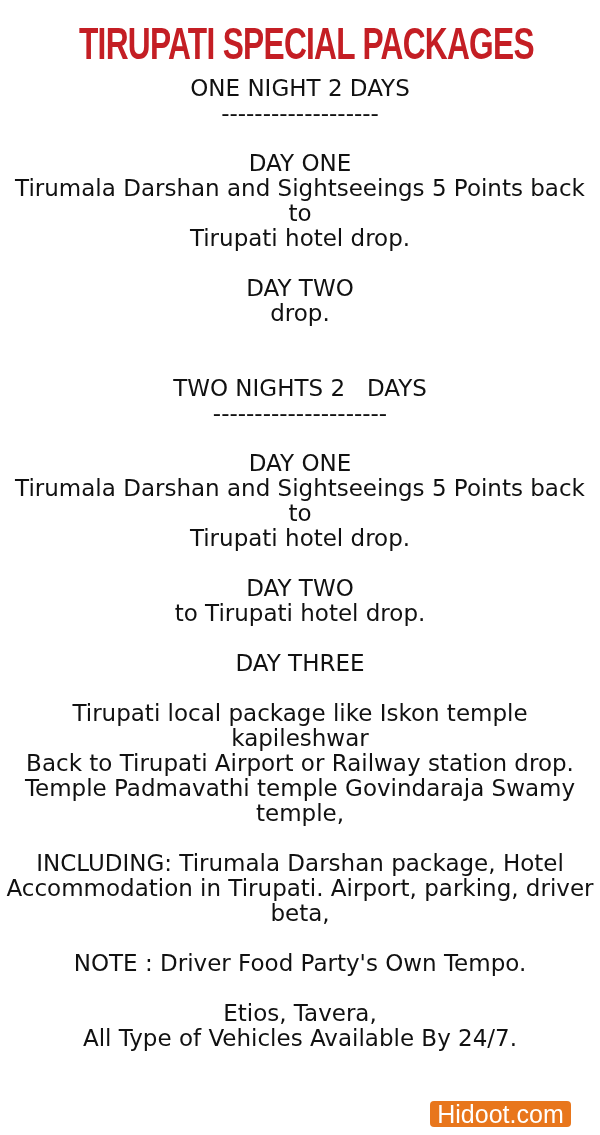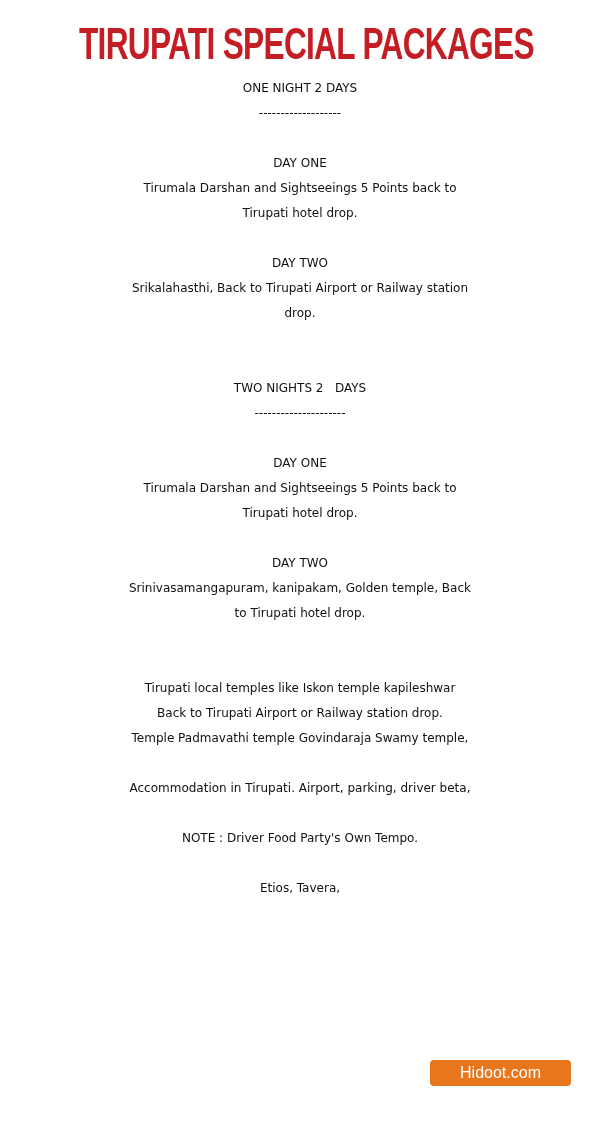--- a/index.html
+++ b/index.html
@@ -30,46 +30,46 @@
       transform: scaleX(0.72);
       transform-origin: 282px 0;
       white-space: nowrap;
     }
     .content {
       position: absolute;
       left: 0;
       top: 76px;
       width: 600px;
       text-align: center;
-      font-size: 12px;
+      font-size: 23px;
       line-height: 25px;
     }
     .content .line {
       display: block;
       margin: 0;
       padding: 0 4px;
     }
     .content .gap {
       display: block;
       height: 25px;
     }
     .content .pre {
       white-space: pre;
     }
     .badge {
       position: absolute;
       left: 430px;
-      top: 1060px;
+      top: 1101px;
       width: 141px;
       height: 26px;
       background: #e8761c;
       border-radius: 4px;
       color: #ffffff;
       font-family: "Liberation Sans", sans-serif;
-      font-size: 16px;
+      font-size: 25px;
       line-height: 26px;
       text-align: center;
     }
   </style>
 </head>
 <body>
 
 <div class="title">TIRUPATI SPECIAL PACKAGES</div>
 
 <div class="content">
@@ -81,21 +81,20 @@
 
     <div>
       <span class="line">DAY ONE</span>
       <span class="line">Tirumala Darshan and Sightseeings 5 Points back to</span>
       <span class="line">Tirupati hotel drop.</span>
     </div>
     <span class="gap"></span>
 
     <div>
       <span class="line">DAY TWO</span>
-      <span class="line">Srikalahasthi, Back to Tirupati Airport or Railway station</span>
       <span class="line">drop.</span>
     </div>
   </section>
 
   <span class="gap"></span>
   <span class="gap"></span>
 
   <section>
     <span class="line pre">TWO NIGHTS 2   DAYS</span>
     <span class="line">---------------------</span>
@@ -103,43 +102,45 @@
 
     <div>
       <span class="line">DAY ONE</span>
       <span class="line">Tirumala Darshan and Sightseeings 5 Points back to</span>
       <span class="line">Tirupati hotel drop.</span>
     </div>
     <span class="gap"></span>
 
     <div>
       <span class="line">DAY TWO</span>
-      <span class="line">Srinivasamangapuram, kanipakam, Golden temple, Back</span>
       <span class="line">to Tirupati hotel drop.</span>
     </div>
     <span class="gap"></span>
 
     <div>
+      <span class="line">DAY THREE</span>
       <span class="gap"></span>
-      <span class="line">Tirupati local temples like Iskon temple kapileshwar</span>
+      <span class="line">Tirupati local package like Iskon temple kapileshwar</span>
       <span class="line">Back to Tirupati Airport or Railway station drop.</span>
       <span class="line">Temple Padmavathi temple Govindaraja Swamy temple,</span>
     </div>
   </section>
 
   <span class="gap"></span>
 
   <div>
+    <span class="line">INCLUDING: Tirumala Darshan package, Hotel</span>
     <span class="line">Accommodation in Tirupati. Airport, parking, driver beta,</span>
   </div>
 
   <span class="gap"></span>
 
   <span class="line">NOTE : Driver Food Party's Own Tempo.</span>
 
   <span class="gap"></span>
 
   <div>
     <span class="line">Etios, Tavera,</span>
+    <span class="line">All Type of Vehicles Available By 24/7.</span>
   </div>
 </div>
 
 <div class="badge">Hidoot.com</div>
 
 </body></html>

